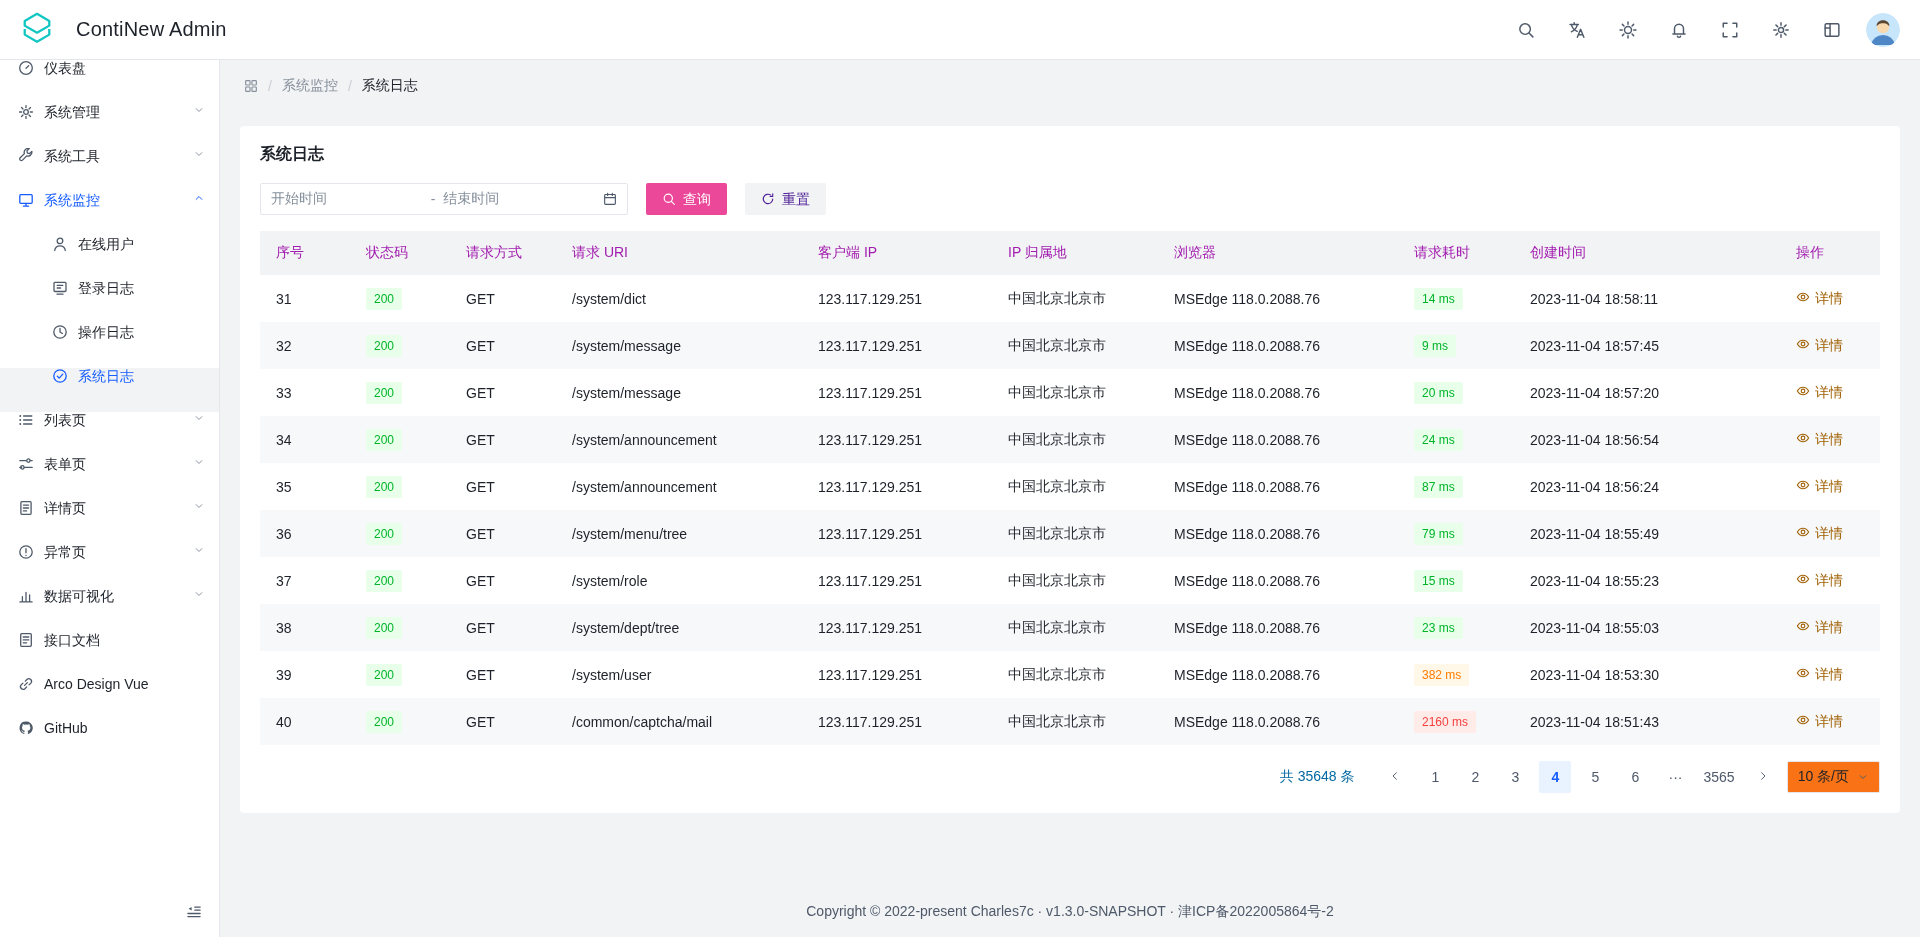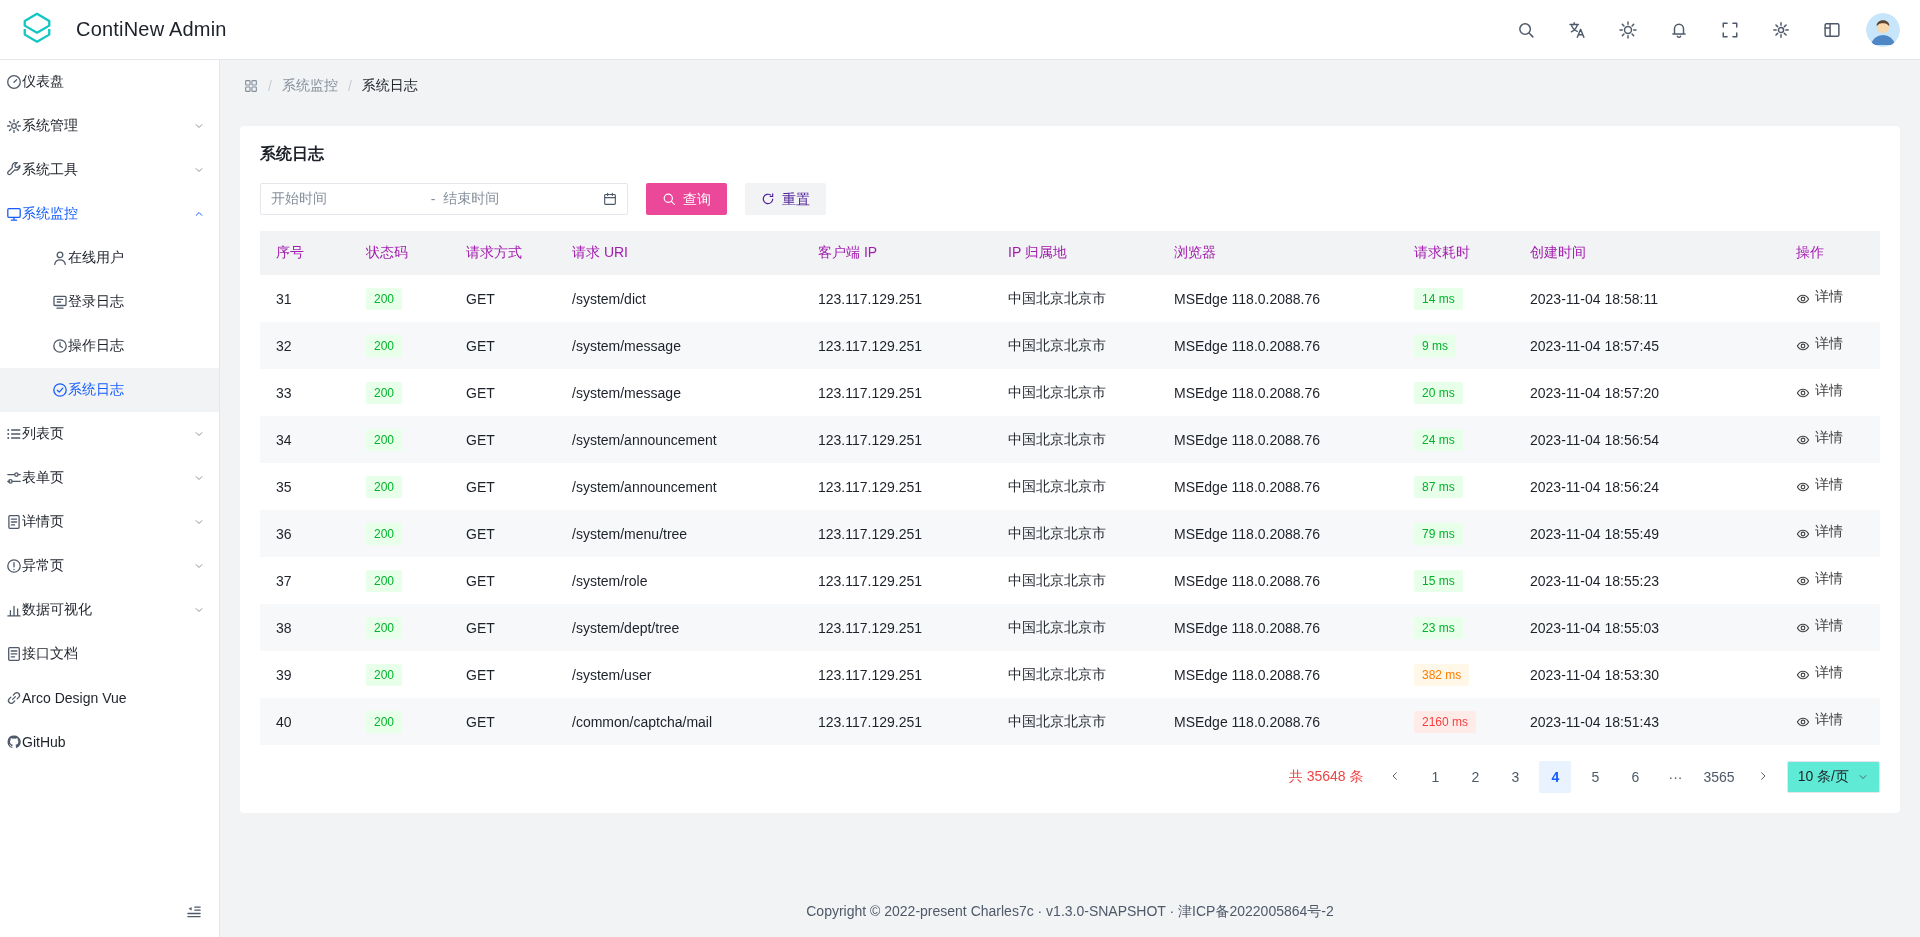--- a/index.html
+++ b/index.html
@@ -8,21 +8,21 @@
   .app{display:grid;grid-template-columns:220px 1fr;grid-template-rows:60px 877px;width:1920px;height:937px}
   
   .topbar{grid-area:1/1/2/3;display:flex;align-items:center;padding:0 20px;background:#fff;border-bottom:1px solid #e5e6eb}
   .brand{display:flex;align-items:center;gap:22px;cursor:pointer}
   .brand-title{font-size:20px;font-weight:500;color:#1d2129;letter-spacing:.2px}
   .topbar-actions{margin-left:auto;display:flex;align-items:center;gap:17px}
   .top-icon-btn{width:34px;height:34px;border-radius:50%;border:none;background:transparent;color:#4e5969;display:flex;align-items:center;justify-content:center;cursor:pointer}
   .avatar{width:34px;height:34px;border-radius:50%;overflow:hidden;cursor:pointer;flex:none}
   
   .sidebar{grid-area:2/1/3/2;background:#fff;border-right:1px solid #e5e6eb;position:relative;overflow:hidden}
-  .menu-item{height:44px;display:flex;align-items:center;padding:0 14px 0 6px;cursor:pointer;color:#1d2129;font-size:14px}
+  .menu-item{height:44px;display:flex;gap:10px;padding:0 14px 0 18px;cursor:pointer;color:#1d2129;font-size:14px}
   .menu-item .mi-icon{display:flex;color:#4e5969;flex:none}
   .menu-item .mi-label{flex:1;white-space:nowrap;overflow:hidden}
   .menu-item .mi-arrow{display:flex;color:#86909c;flex:none}
   .menu-item.child{padding-left:52px}
   .menu-item.active-parent{color:#165dff}
   .menu-item.active-parent .mi-icon,.menu-item.active-parent .mi-arrow{color:#165dff}
   .menu-item.selected{background:#f2f3f5;color:#165dff}
   .menu-item.selected .mi-icon{color:#165dff}
   .collapse-btn{position:absolute;right:12px;bottom:12px;width:26px;height:26px;border:none;border-radius:3px;background:transparent;color:#4e5969;display:flex;align-items:center;justify-content:center;cursor:pointer}
   
@@ -46,29 +46,29 @@
   .btn.plain{background:#f2f3f5;color:#4c1d95}
   
   table.log-table{width:1620px;border-collapse:collapse;table-layout:fixed;font-size:14px}
   .log-table thead th{background:#f2f3f5;height:44px;text-align:left;padding:0 16px;font-weight:400;color:#a21caf;white-space:nowrap;overflow:hidden}
   .log-table tbody td{height:47px;padding:0 16px;color:#1d2129;white-space:nowrap;overflow:hidden;text-overflow:ellipsis}
   .log-table tbody tr:nth-child(even){background:#f7f8fa}
   .badge{display:inline-block;padding:2px 8px;border-radius:2px;font-size:12px;line-height:18px}
   .badge.green{background:#e8ffea;color:#00b42a}
   .badge.orange{background:#fff7e8;color:#ff7d00}
   .badge.red{background:#ffece8;color:#f53f3f}
-  .detail-link{color:#404040;display:inline-flex;align-items:flex-end;gap:5px;cursor:pointer;text-decoration:none}
+  .detail-link{color:#a16207;display:inline-flex;align-items:flex-start;gap:5px;cursor:pointer;text-decoration:none}
   .detail-link .d-eye{display:flex}
   
   .pagination{display:flex;align-items:center;justify-content:flex-end;gap:8px;margin-top:16px}
-  .pg-total{color:#ef4444;margin-right:8px}
+  .pg-total{color:#0369a1;margin-right:17px}
   .pg-btn{min-width:32px;height:32px;border:none;border-radius:2px;background:transparent;color:#4e5969;font-size:14px;display:flex;align-items:center;justify-content:center;cursor:pointer;padding:0 4px}
   .pg-btn.active{background:#e8f3ff;color:#165dff;font-weight:600}
   .pg-ellipsis{width:32px;text-align:center;color:#4e5969}
-  .pg-size{height:32px;border:1px solid #e5e6eb;border-radius:2px;background:#5eead4;display:flex;align-items:center;gap:8px;padding:0 10px;color:#1d2129;cursor:pointer}
+  .pg-size{height:32px;border:1px solid #e5e6eb;border-radius:2px;background:#f97316;display:flex;align-items:center;gap:8px;padding:0 10px;color:#1d2129;cursor:pointer}
   .pg-size .s-arrow{display:flex;color:#4e5969}
   
   .footer{margin-top:auto;text-align:center;color:#4e5969;padding-bottom:16px;flex:none}
 </style>
 </head>
 <body>
 
 <div class="app">
 
   <header class="topbar">

